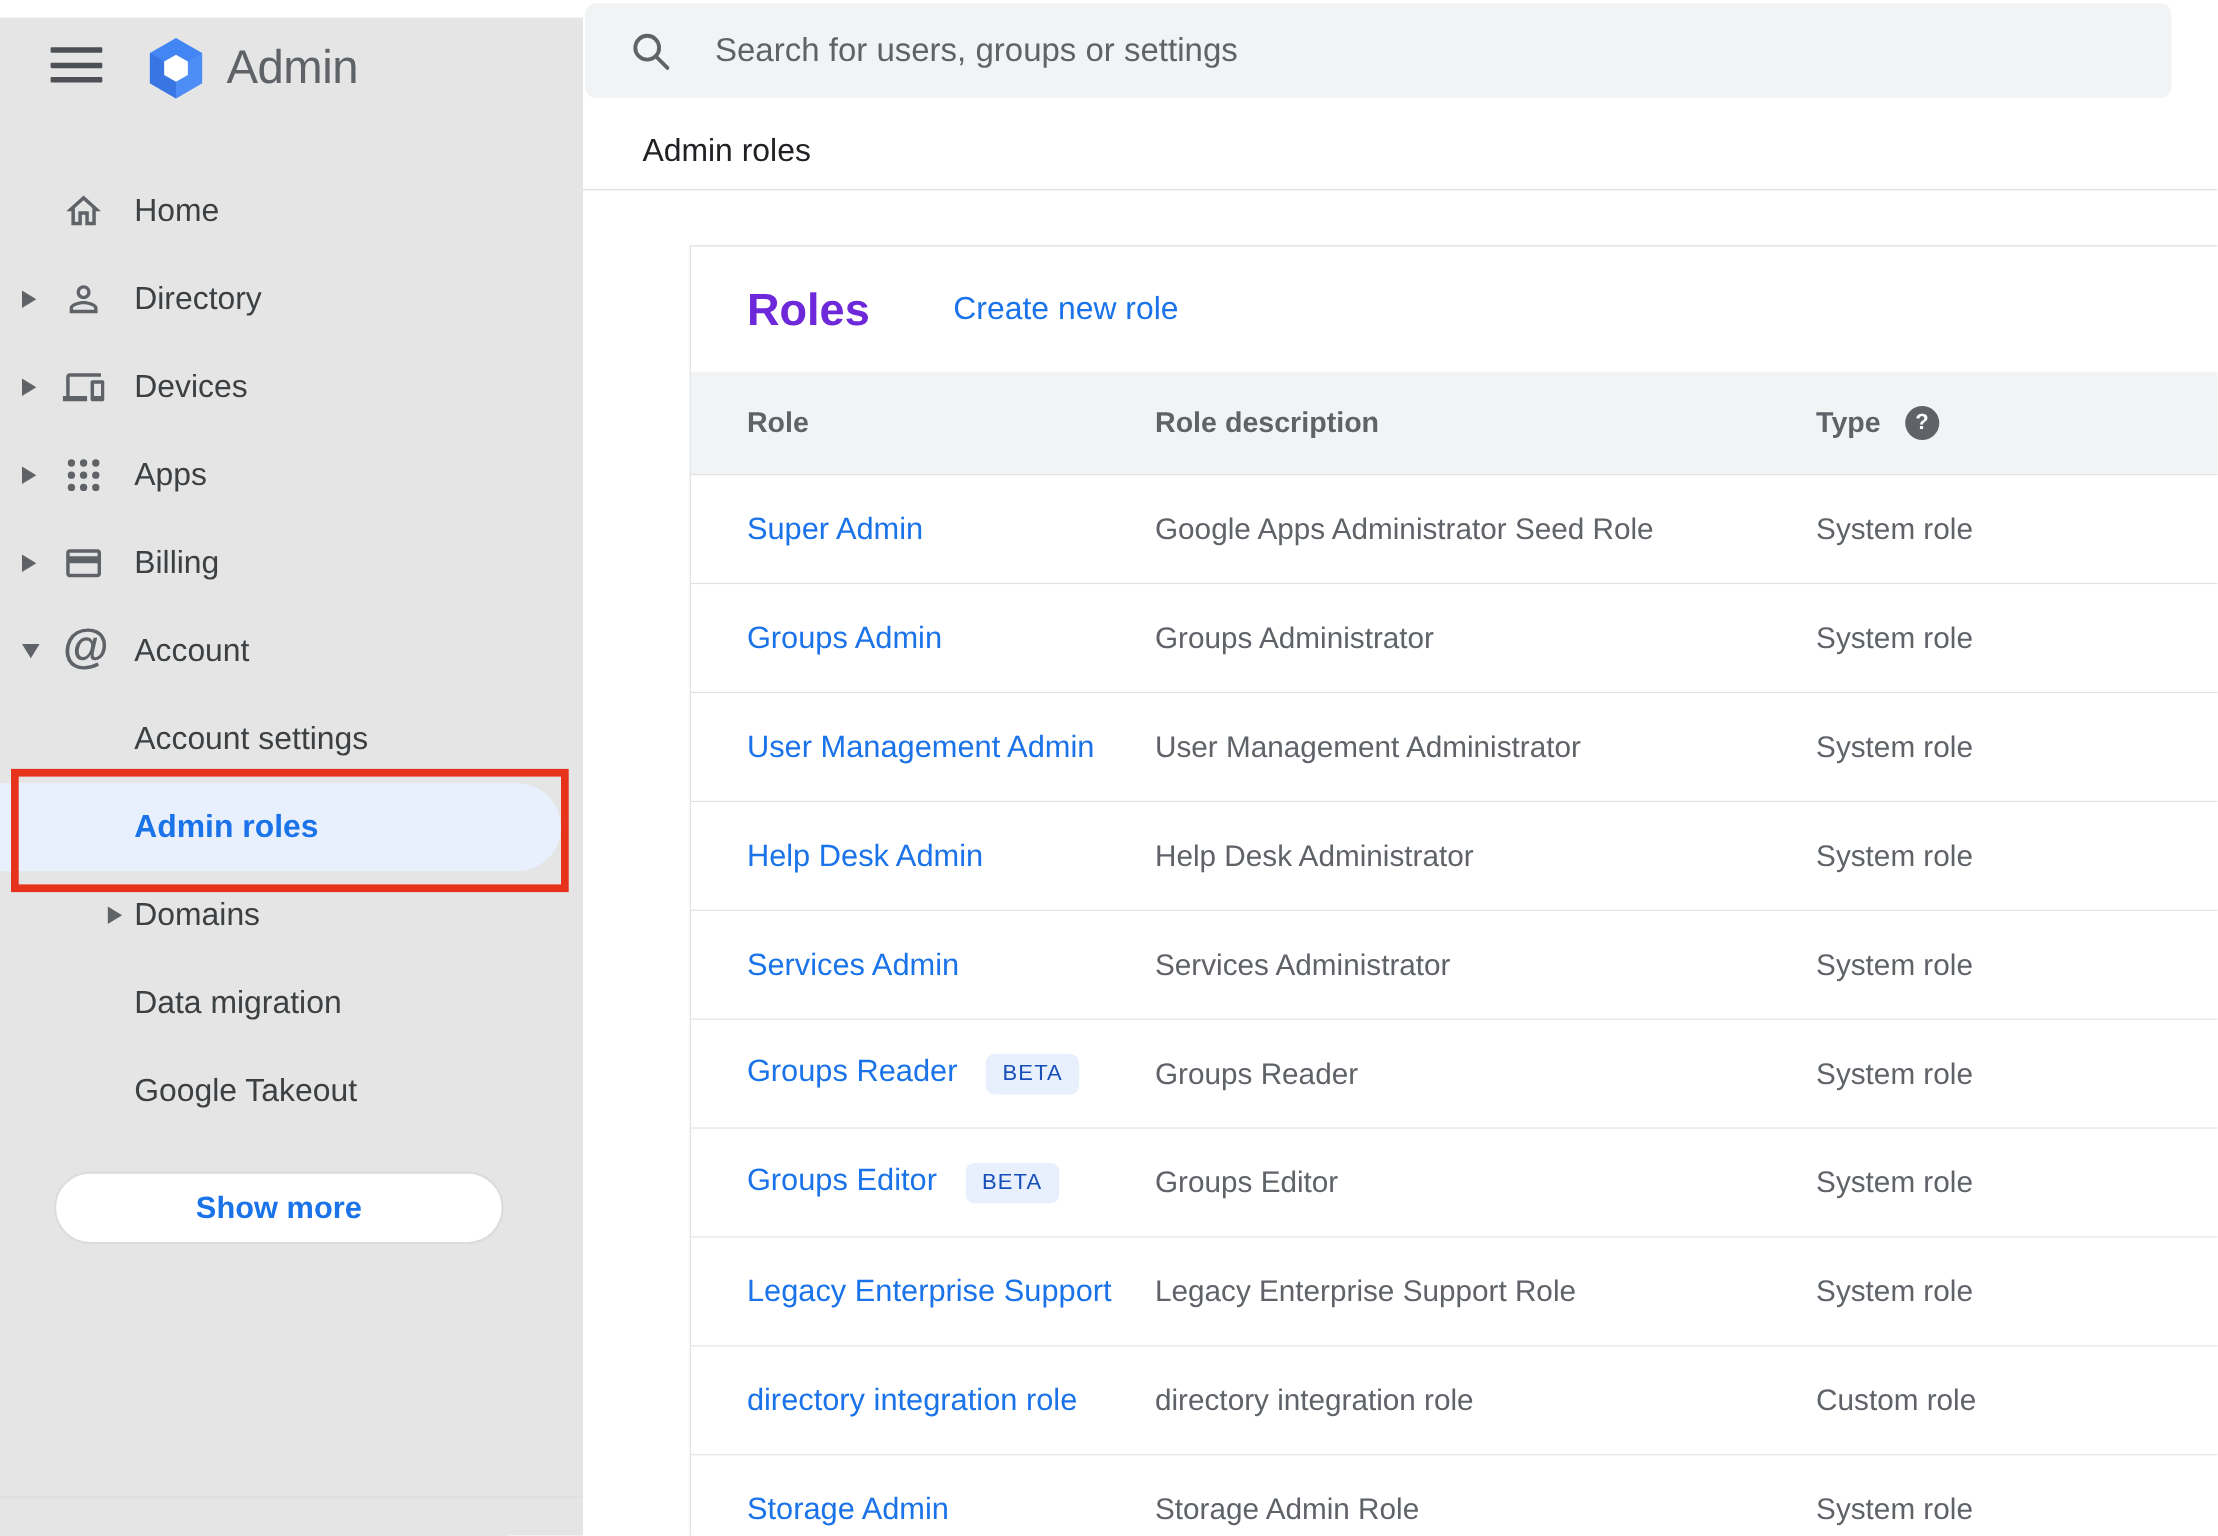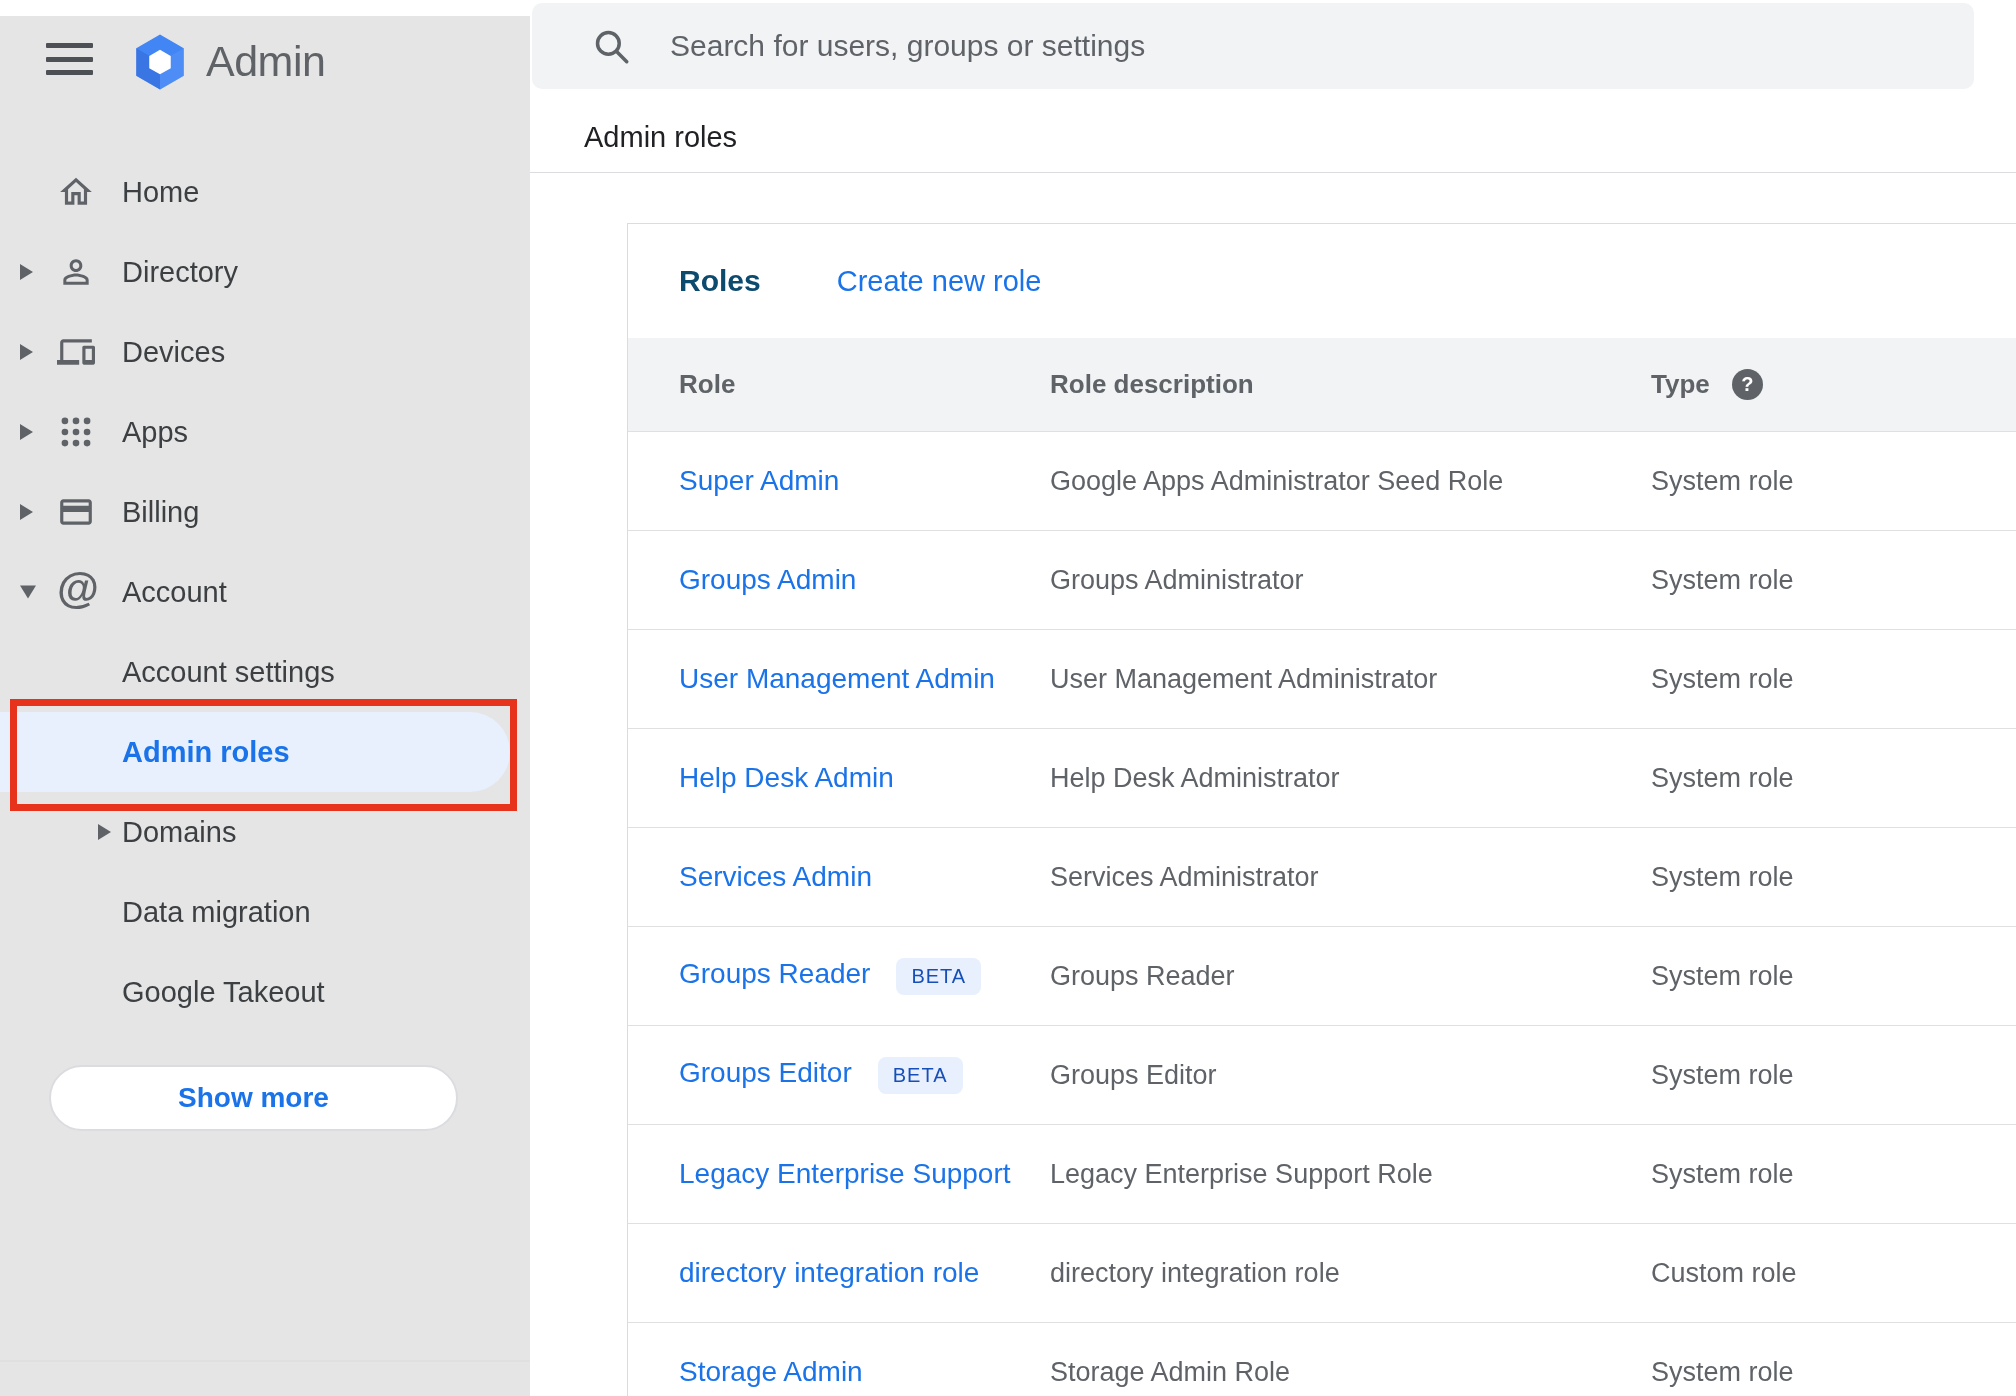--- a/index.html
+++ b/index.html
@@ -51,35 +51,35 @@
     border:2px solid #dadce0; border-radius:35px; background:#fff;
     display:flex; align-items:center; justify-content:center;
     font-size:28px; font-weight:bold; color:var(--link-blue,#1a73e8); cursor:pointer; }
 
   .sidebar-bottom-divider { position:absolute; left:0; top:1344px; width:530px; height:2px; background:#e0e0e0; }
   .partial-bottom-icon { position:absolute; left:56px; top:1392px; width:37px; height:4px; background:#5f6368; }
 
   
   .searchbar { position:absolute; left:532px; top:3px; width:1442px; height:86px;
     background:var(--searchbar-bg,#f1f3f4); border-radius:10px;
-    display:flex; align-items:center; padding-left:58px; }
+    display:flex; align-items:center; padding-left:38px; }
   .search-icon { width:42px; height:42px; flex:0 0 auto; }
   .search-icon svg { width:100%; height:100%; stroke:#5f6368; fill:none; }
   .search-input { border:none; outline:none; background:transparent; margin-left:38px;
     font-size:30px; color:#202124; width:1280px; font-family:inherit; }
   .search-input::placeholder { color:#5f6368; opacity:1; }
 
   .breadcrumb { position:absolute; left:584px; top:121px; font-size:29px; color:#202124; }
   .content-divider { position:absolute; left:530px; top:172px; width:1486px; height:1px; background:#dadce0; }
 
   
   .card { position:absolute; left:627px; top:223px; width:1395px; height:1200px;
     background:#fff; border:1px solid #dadce0; }
   .card-header { height:114px; display:flex; align-items:center; padding-left:51px; }
-  .card-title { font-size:30px; font-weight:bold; color:#0c4a6e; }
+  .card-title { font-size:41px; font-weight:bold; color:#6d28d9; }
   .create-link { margin-left:76px; font-size:29px; color:var(--link-blue,#1a73e8); cursor:pointer; }
 
   .thead { height:94px; background:var(--header-bg,#f1f3f4);
     display:grid; grid-template-columns:371px 601px 1fr; align-items:center;
     padding-left:51px; border-bottom:1px solid #e0e0e0; }
   .th { font-size:26px; font-weight:bold; color:#5f6368; }
   .th-type { display:flex; align-items:center; gap:22px; }
   .help-circle { width:31px; height:31px; border-radius:50%; background:#5f6368; color:#fff;
     font-size:20px; font-weight:bold; display:flex; align-items:center; justify-content:center; cursor:pointer; }
 

